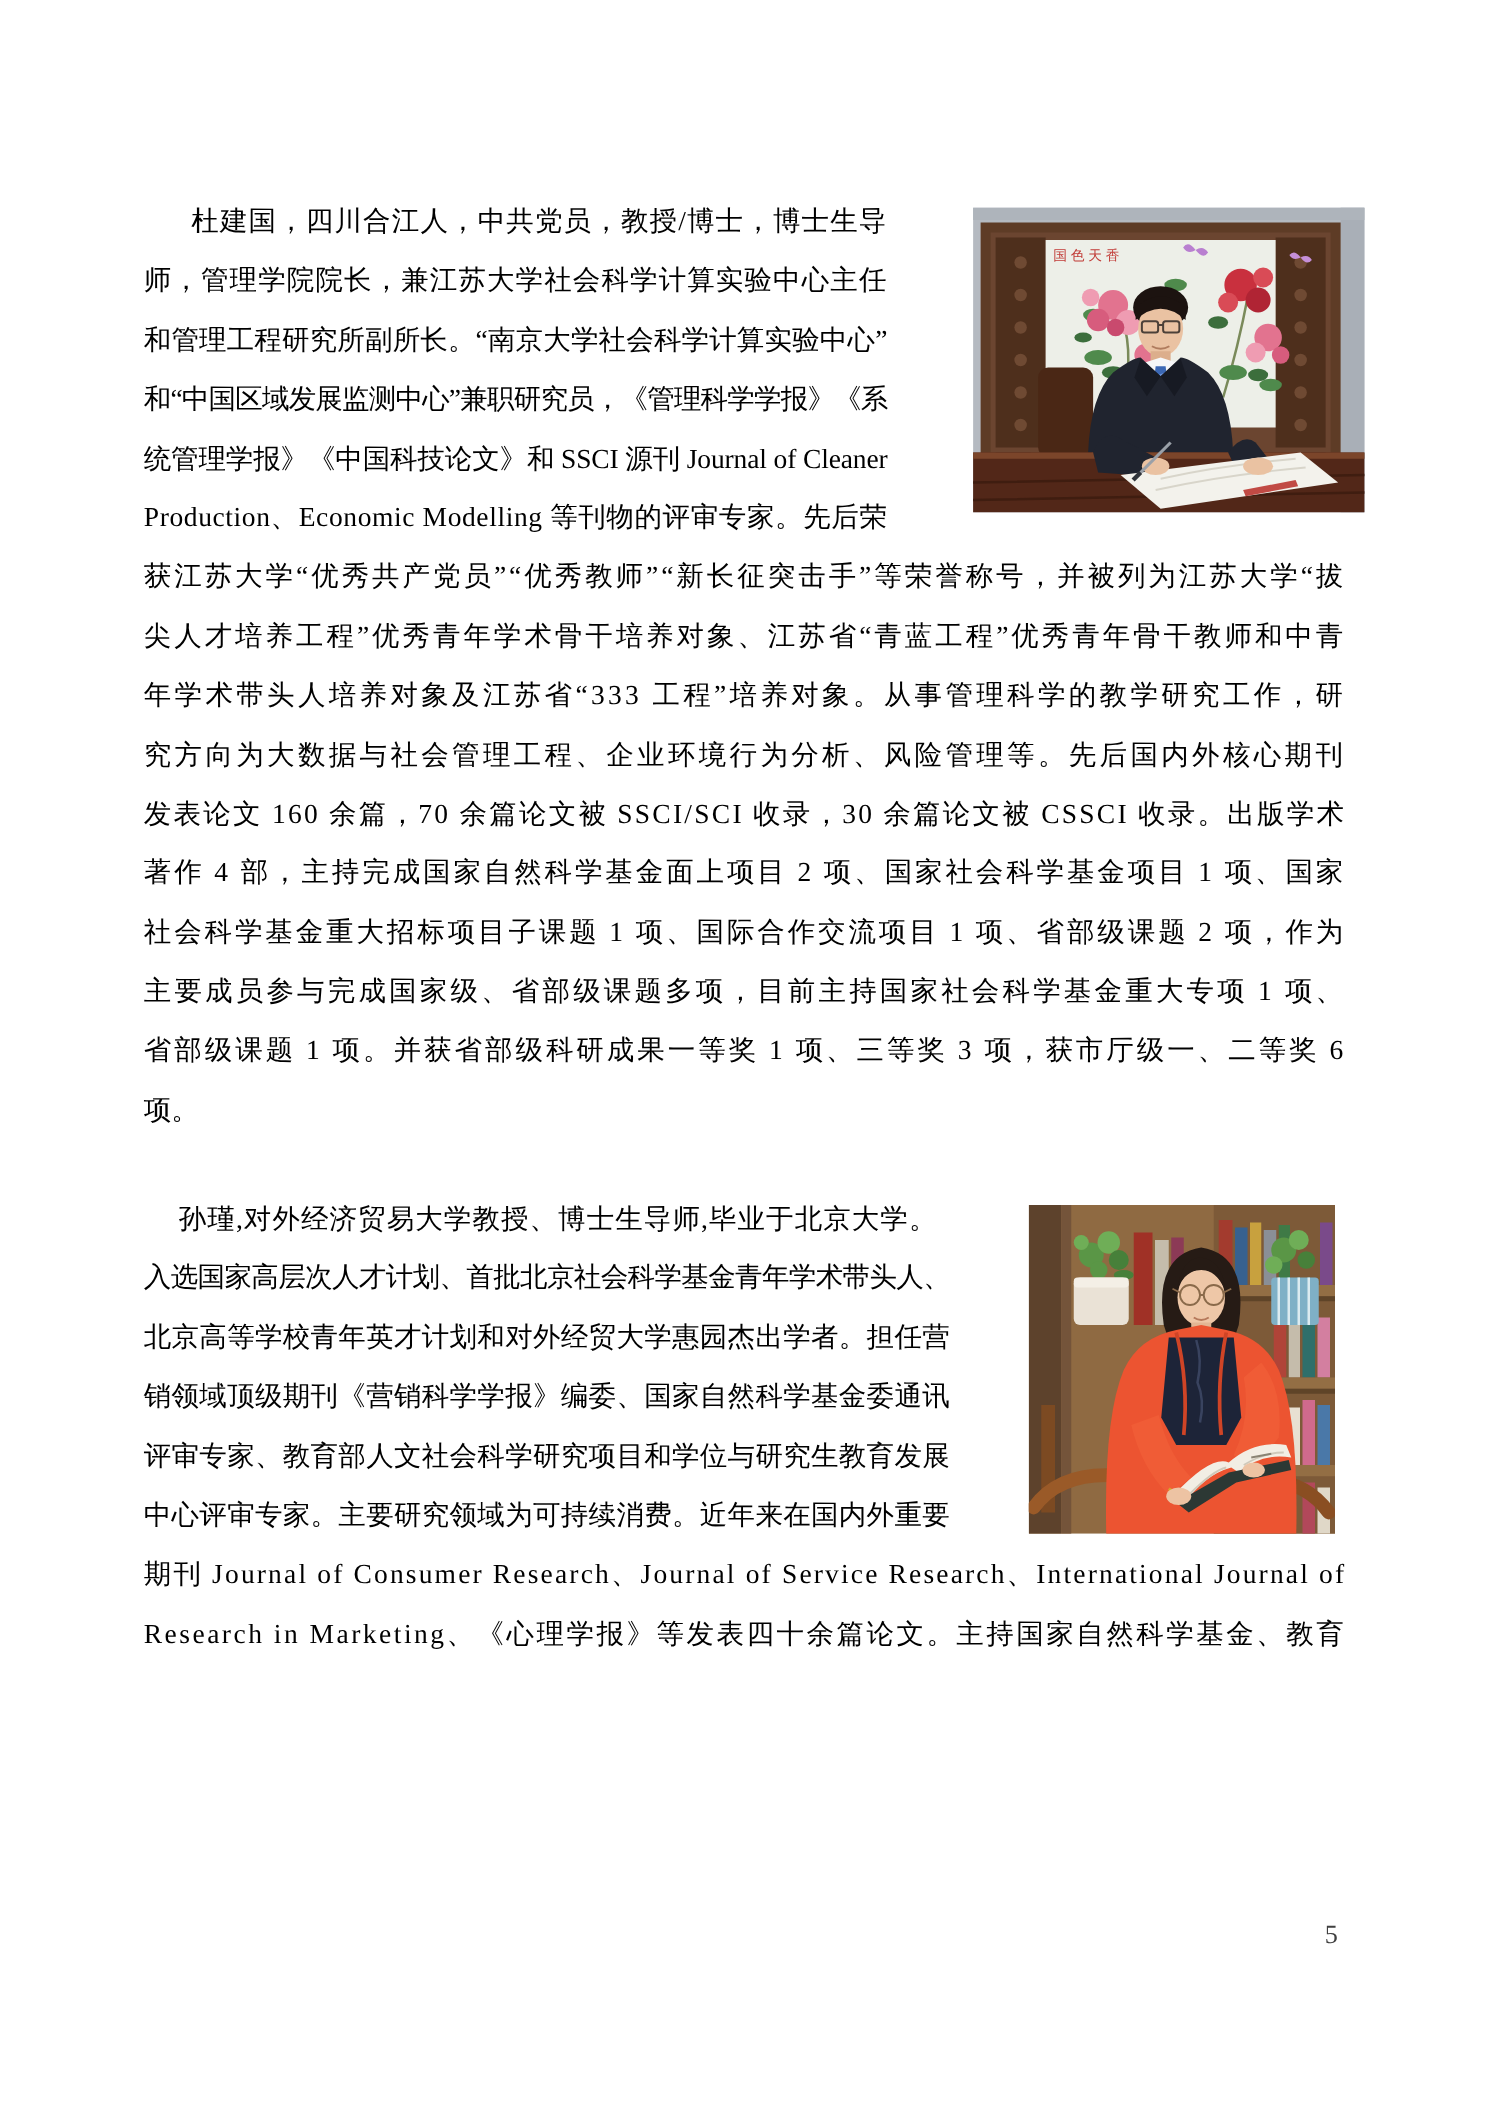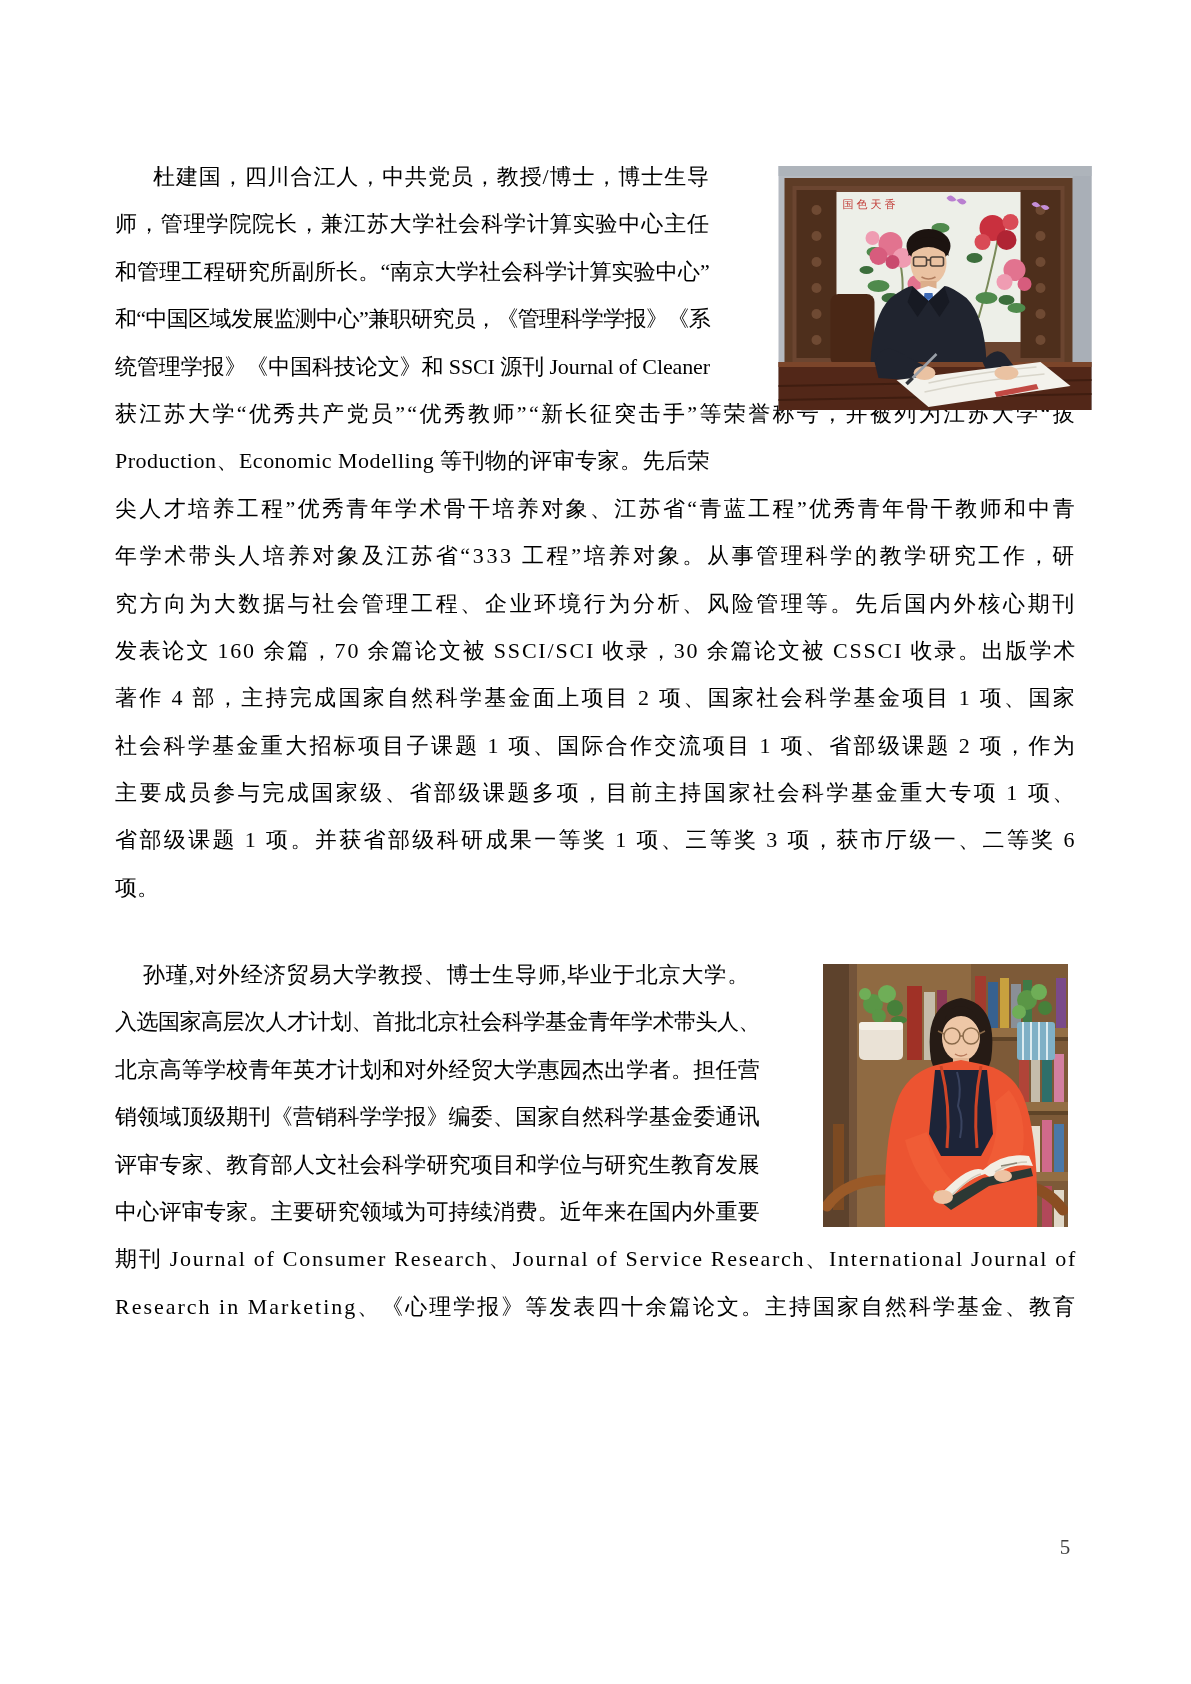--- a/index.html
+++ b/index.html
@@ -37,22 +37,22 @@
 <body>
 
 <div class="page">
 
   <div class="para" id="para-du">
       <div class="line"><span class="txt ind" style="letter-spacing: 0.915px;">杜建国，四川合江人，中共党员，教授/博士，博士生导</span></div>
       <div class="line"><span class="txt" style="letter-spacing: 0.884615px;">师，管理学院院长，兼江苏大学社会科学计算实验中心主任</span></div>
       <div class="line"><span class="txt" style="letter-spacing: 0.123884px;">和管理工程研究所副所长。“南京大学社会科学计算实验中心”</span></div>
       <div class="line"><span class="txt" style="letter-spacing: -0.639009px;">和“中国区域发展监测中心”兼职研究员，《管理科学学报》《系</span></div>
       <div class="line"><span class="txt" style="letter-spacing: -0.106399px;">统管理学报》《中国科技论文》和 SSCI 源刊 Journal of Cleaner</span></div>
+      <div class="line"><span class="txt" style="letter-spacing: 0.490327px;">Production、Economic Modelling 等刊物的评审专家。先后荣</span></div>
       <div class="line"><span class="txt" style="letter-spacing: 2.36374px;">获江苏大学“优秀共产党员”“优秀教师”“新长征突击手”等荣誉称号，并被列为江苏大学“拔</span></div>
-      <div class="line"><span class="txt" style="letter-spacing: 0.490327px;">Production、Economic Modelling 等刊物的评审专家。先后荣</span></div>
       <div class="line"><span class="txt" style="letter-spacing: 2.35861px;">尖人才培养工程”优秀青年学术骨干培养对象、江苏省“青蓝工程”优秀青年骨干教师和中青</span></div>
       <div class="line"><span class="txt" style="letter-spacing: 2.66592px;">年学术带头人培养对象及江苏省“333 工程”培养对象。从事管理科学的教学研究工作，研</span></div>
       <div class="line"><span class="txt" style="letter-spacing: 2.66667px;">究方向为大数据与社会管理工程、企业环境行为分析、风险管理等。先后国内外核心期刊</span></div>
       <div class="line"><span class="txt" style="letter-spacing: 1.80057px;">发表论文 160 余篇，70 余篇论文被 SSCI/SCI 收录，30 余篇论文被 CSSCI 收录。出版学术</span></div>
       <div class="line"><span class="txt" style="letter-spacing: 2.31111px;">著作 4 部，主持完成国家自然科学基金面上项目 2 项、国家社会科学基金项目 1 项、国家</span></div>
       <div class="line"><span class="txt" style="letter-spacing: 2.31111px;">社会科学基金重大招标项目子课题 1 项、国际合作交流项目 1 项、省部级课题 2 项，作为</span></div>
       <div class="line"><span class="txt" style="letter-spacing: 2.53659px;">主要成员参与完成国家级、省部级课题多项，目前主持国家社会科学基金重大专项 1 项、</span></div>
       <div class="line"><span class="txt" style="letter-spacing: 2.38043px;">省部级课题 1 项。并获省部级科研成果一等奖 1 项、三等奖 3 项，获市厅级一、二等奖 6</span></div>
       <div class="line"><span class="txt">项。</span></div>
     </div>

